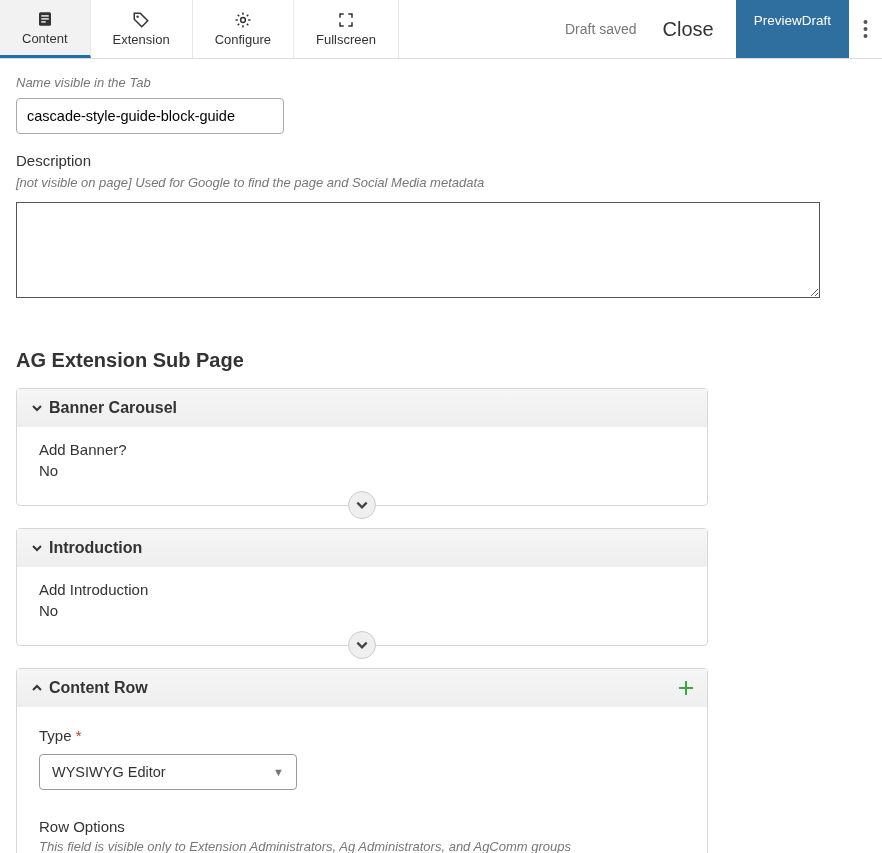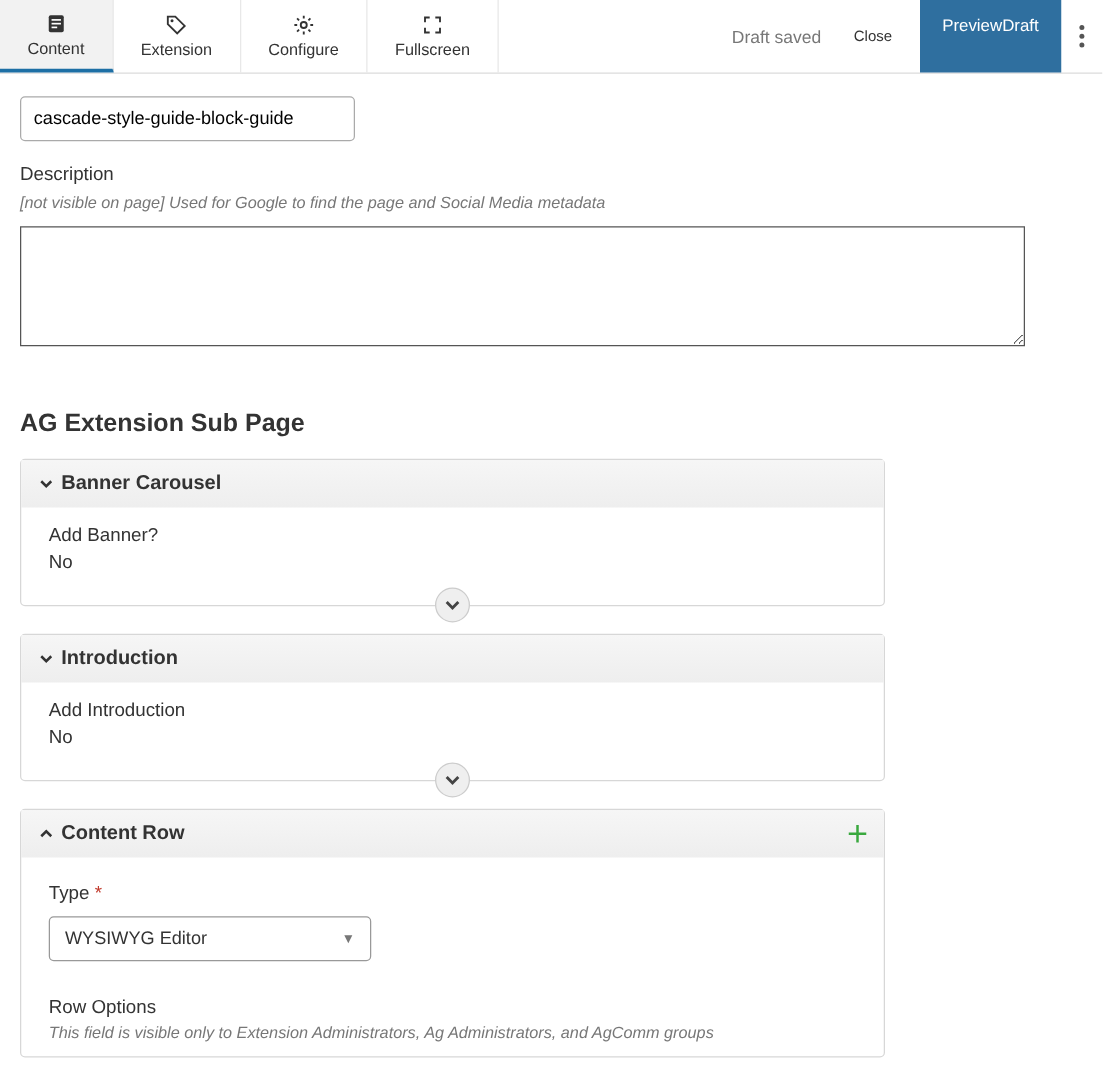--- a/index.html
+++ b/index.html
@@ -30,21 +30,21 @@
   min-width: 72px;
 }
 .toolbar-tab.active {
   border-bottom: 3px solid #1d6fa5;
   background: #f2f2f2;
 }
 .toolbar-tab .icon { font-size: 18px; margin-bottom: 3px; color: #333; }
 .toolbar-spacer { flex: 1; }
 .toolbar-right { display: flex; align-items: center; }
 .draft-saved { color: #777; font-size: 14px; margin-right: 18px; }
-.close-btn { color: #333; font-size: 12px; margin-right: 14px; cursor: pointer; padding: 8px 8px; }
+.close-btn { color: #333; font-size: 20px; margin-right: 14px; cursor: pointer; padding: 8px 8px; }
 .preview-btn {
   background: #2f6f9f;
   color: #fff;
   padding: 12px 18px;
   text-align: center;
   font-size: 13.5px;
   line-height: 1.35;
   cursor: pointer;
   height: 100%;
   display: flex;
@@ -195,20 +195,21 @@
             <circle cx="2.5" cy="10" r="2" fill="#555"></circle>
             <circle cx="2.5" cy="17" r="2" fill="#555"></circle>
           </svg>
       </span>
     </div>
   </div>
 </div>
 
 <div class="content-area">
 
+  <div class="hint">Name visible in the Tab</div>
   <input class="text-input" value="cascade-style-guide-block-guide" style="">
 
   <div class="label">Description</div>
   <div class="hint">[not visible on page] Used for Google to find the page and Social Media metadata</div>
   <textarea class="textarea" style=""></textarea>
 
   <div class="section-title">AG Extension Sub Page</div>
 
   
   <div class="panel">

